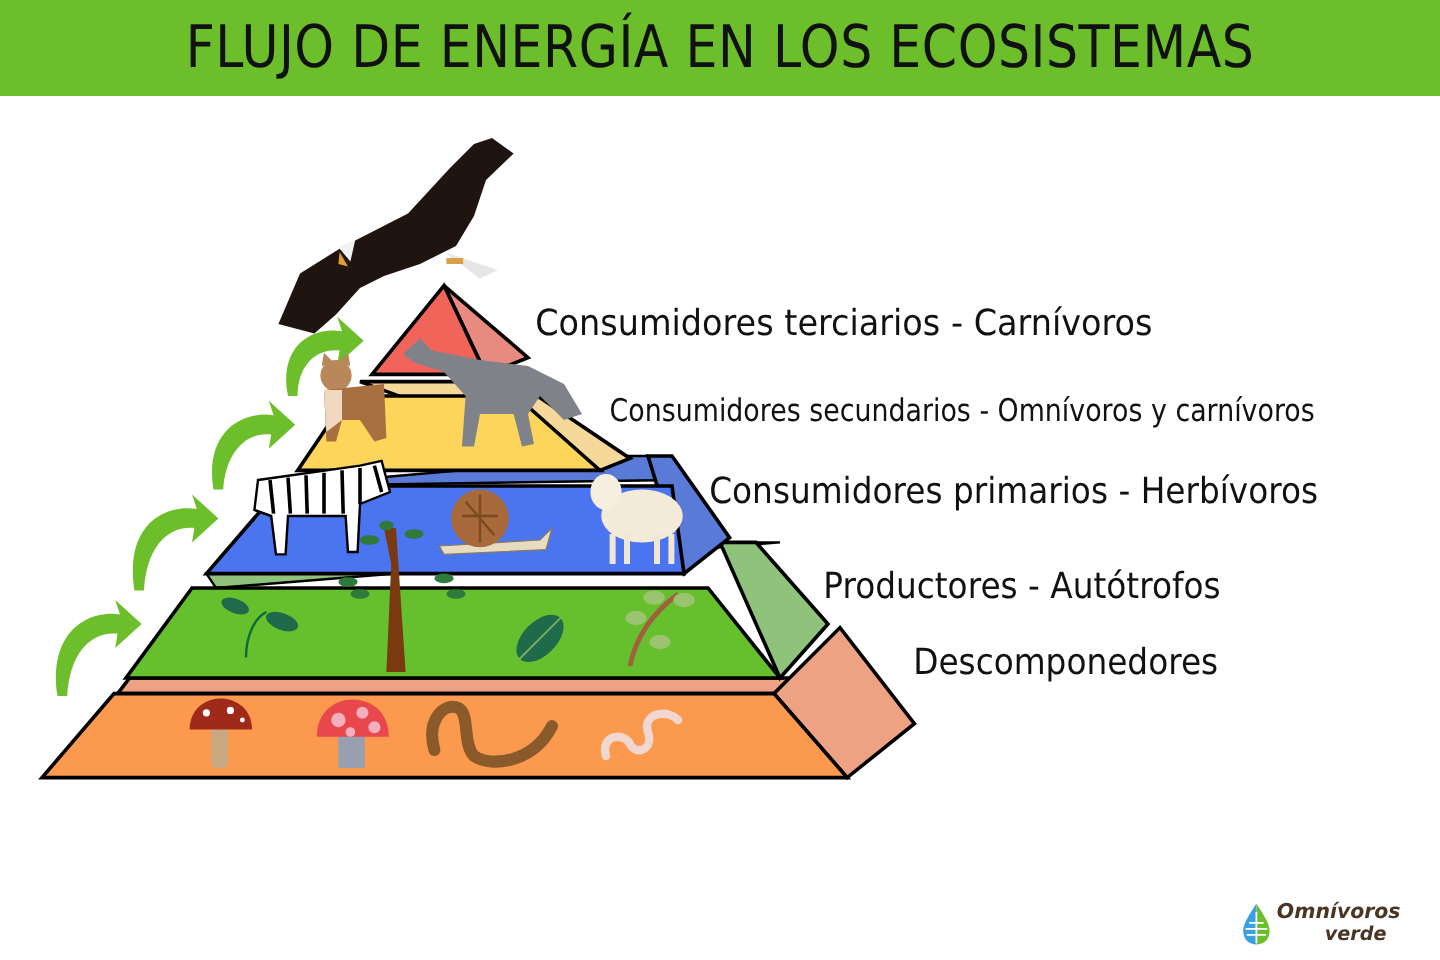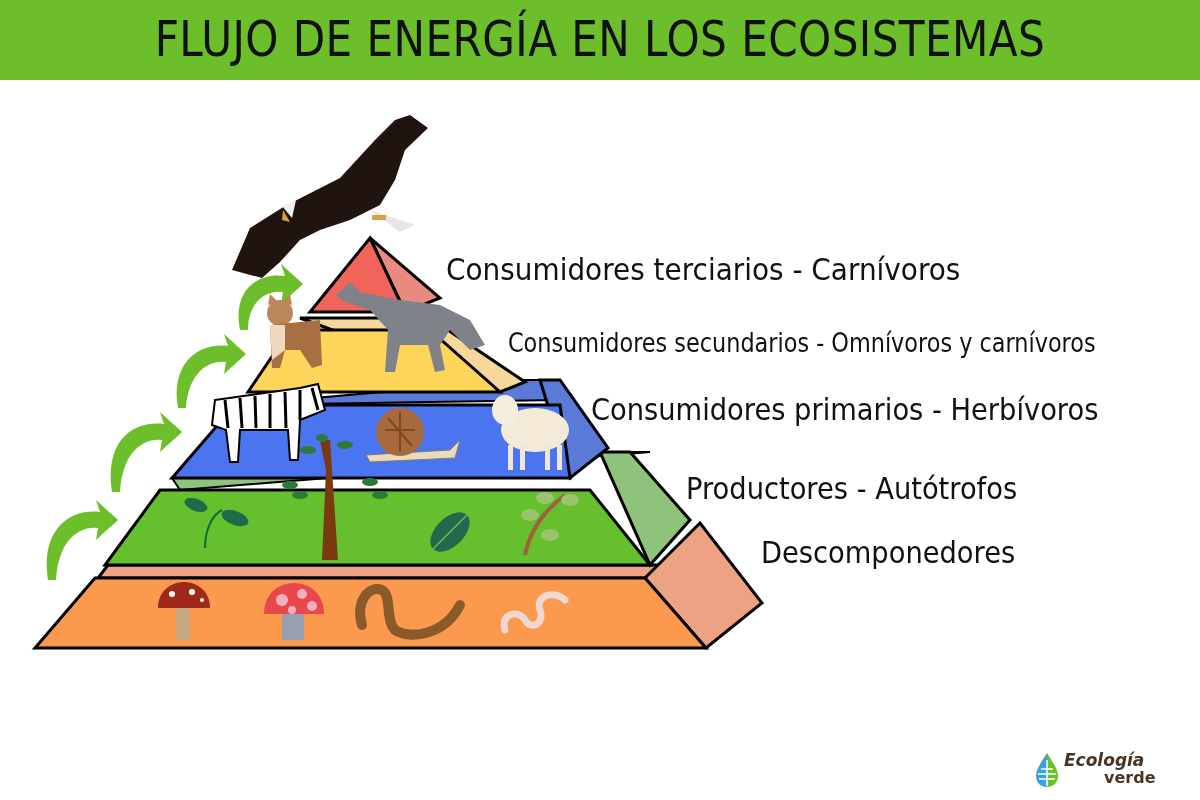--- a/index.html
+++ b/index.html
@@ -9,21 +9,21 @@
     font-family:"DejaVu Sans", sans-serif; font-size:49px; color:#111; letter-spacing:0.5px; transform:scaleX(0.86); transform-origin:center; white-space:nowrap; }
   svg.scene { position:absolute; left:0; top:0; }
   .label { position:absolute; color:#111; font-family:"DejaVu Sans", sans-serif; white-space:nowrap; transform-origin:left center; }
   .l1 { left:446px; top:252px; font-size:30px; transform:scaleX(0.93); }
   .l2 { left:508px; top:328px; font-size:26px; transform:scaleX(0.86); }
   .l3 { left:591px; top:392px; font-size:30px; transform:scaleX(0.91); }
   .l4 { left:686px; top:471px; font-size:30px; transform:scaleX(0.91); }
   .l5 { left:761px; top:535px; font-size:30px; transform:scaleX(0.91); }
   .logo { position:absolute; left:1034px; top:750px; width:160px; height:42px; }
   .logo-text1 { position:absolute; left:30px; top:0px; font-size:17px; font-weight:bold; color:#4a3424; font-family:"DejaVu Sans", sans-serif; font-style:italic; }
-  .logo-text2 { position:absolute; left:70px; top:18px; font-size:16px; font-weight:bold; color:#4a3424; font-family:"DejaVu Sans", sans-serif; }
+  .logo-text2 { position:absolute; left:70px; top:18px; font-size:16px; font-weight:bold; color:#4a3424; font-family:"DejaVu Sans", sans-serif;font-style:italic; }
 </style>
 </head>
 <body>
 
 <div class="banner"></div>
 <div class="banner-title">FLUJO DE ENERGÍA EN LOS ECOSISTEMAS</div>
 
 <svg class="scene" width="1200" height="800" viewBox="0 0 1200 800">
 
   <g>
@@ -173,15 +173,15 @@
 <div class="label l3">Consumidores primarios - Herbívoros</div>
 <div class="label l4">Productores - Autótrofos</div>
 <div class="label l5">Descomponedores</div>
 
 <div class="logo">
   <svg width="26" height="36" viewBox="0 0 26 36" style="position:absolute;left:0;top:2px;">
     <path d="M13,1 C6,12 2,18 2,24 C2,31 7,35 13,35 Z" fill="#3aa0e0"></path>
     <path d="M13,1 C20,12 24,18 24,24 C24,31 19,35 13,35 Z" fill="#6cbf2a"></path>
     <path d="M13,8 L13,34 M4,22 L22,22 M5,27 L21,27 M7,17 L19,17" stroke="#fff" stroke-width="1.5"></path>
   </svg>
-  <span class="logo-text1">Ecología</span>
+  <span class="logo-text1">Omnívoros</span>
   <span class="logo-text2">verde</span>
 </div>
 
 </body></html>

